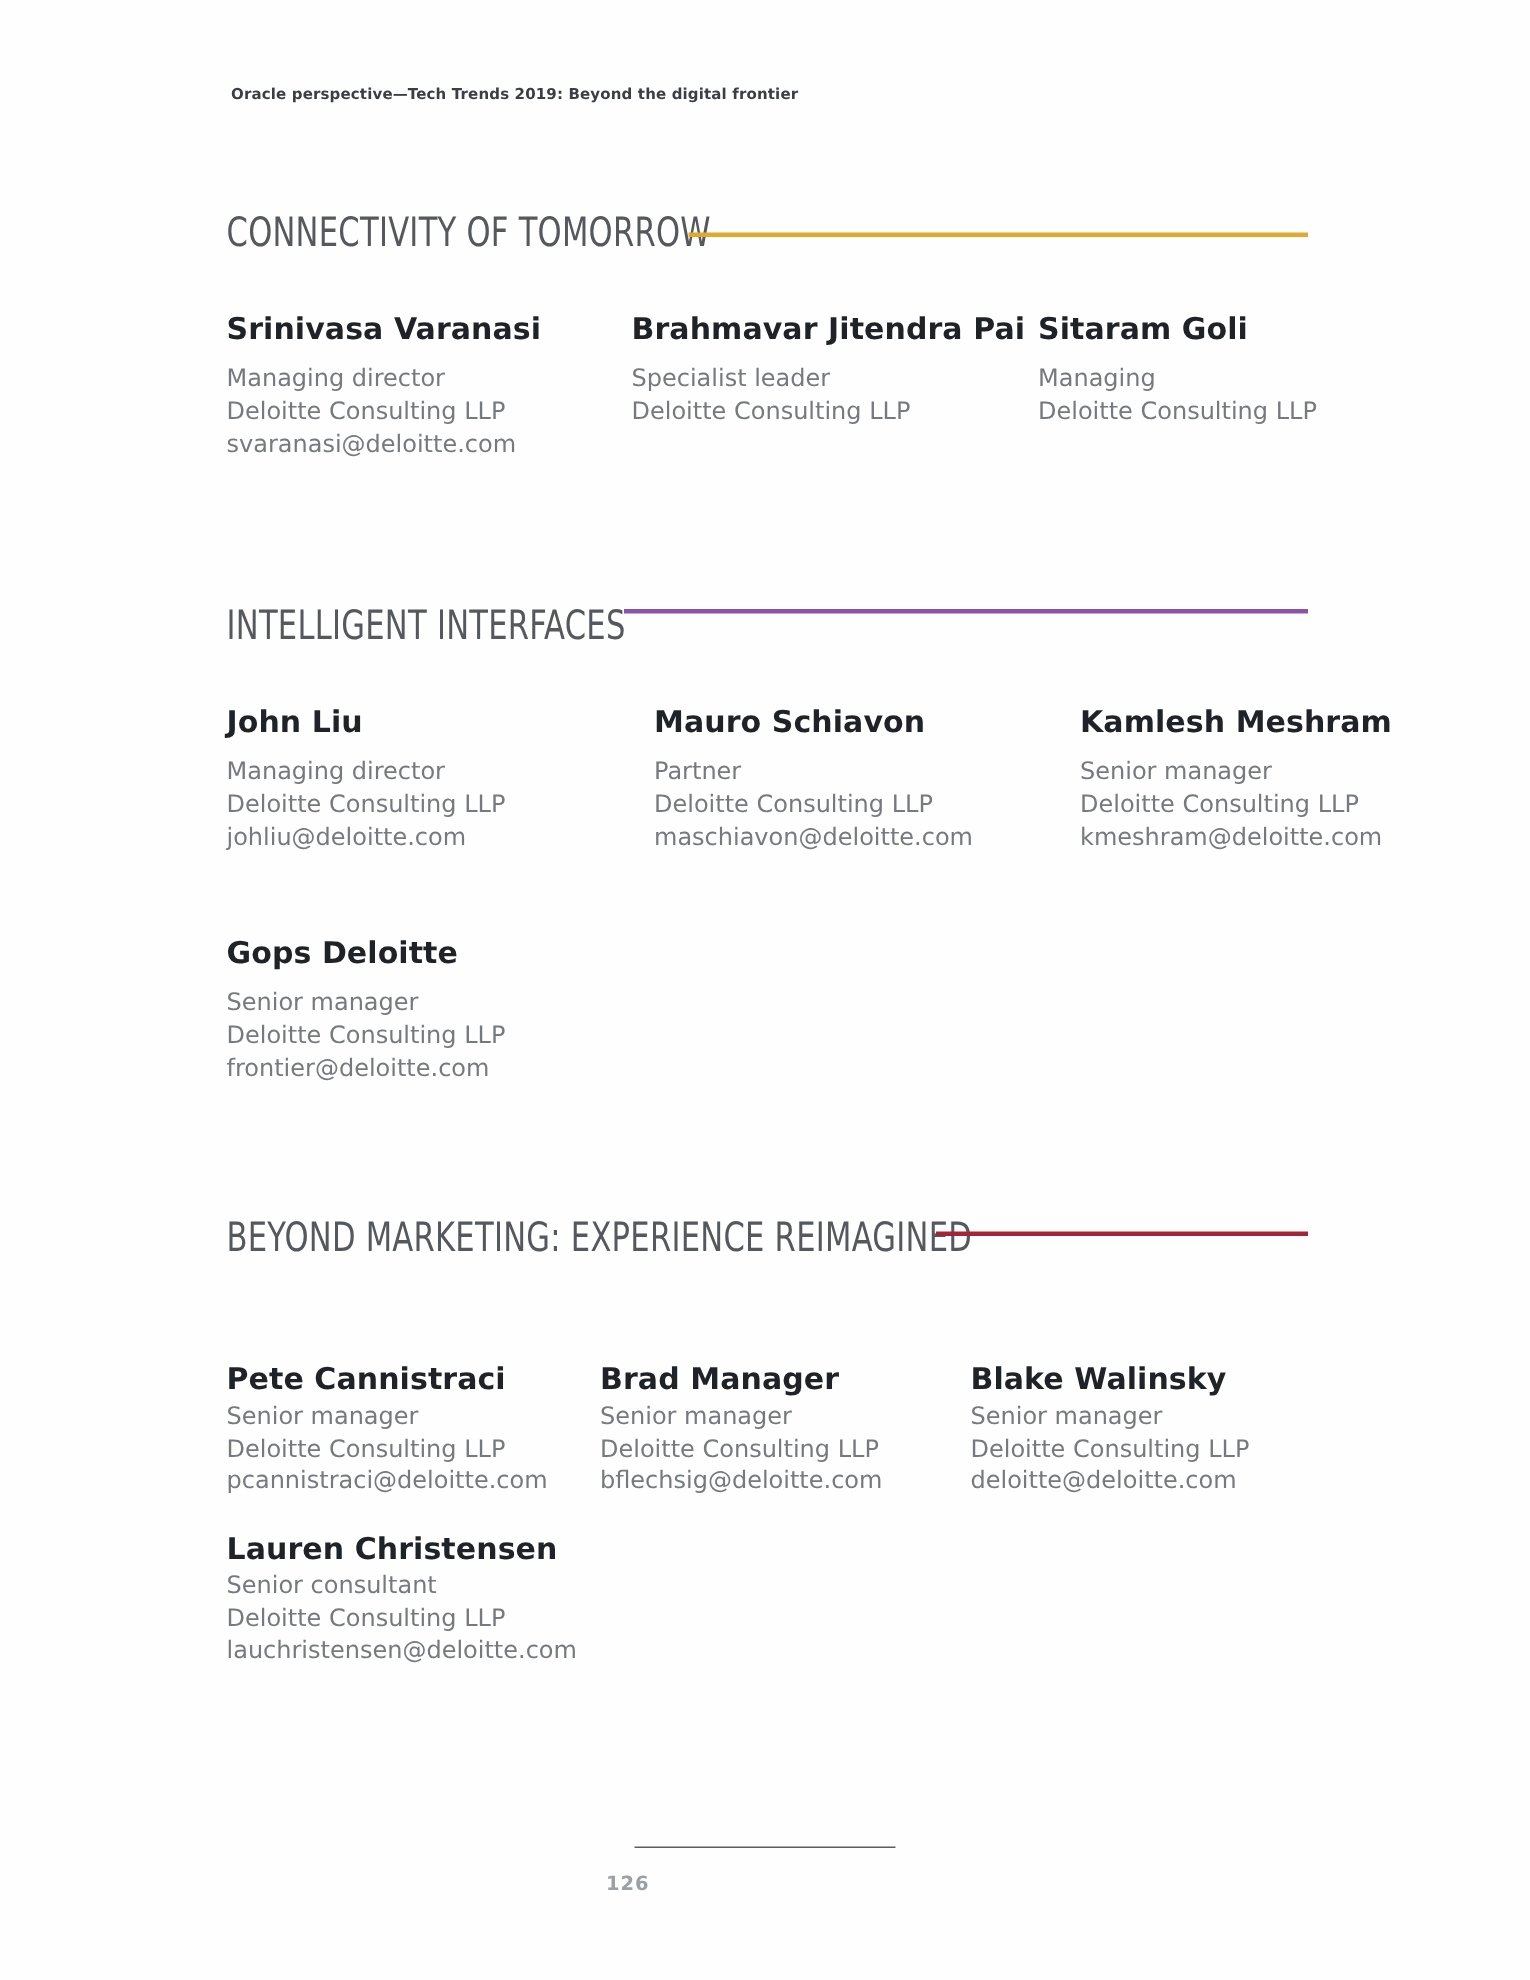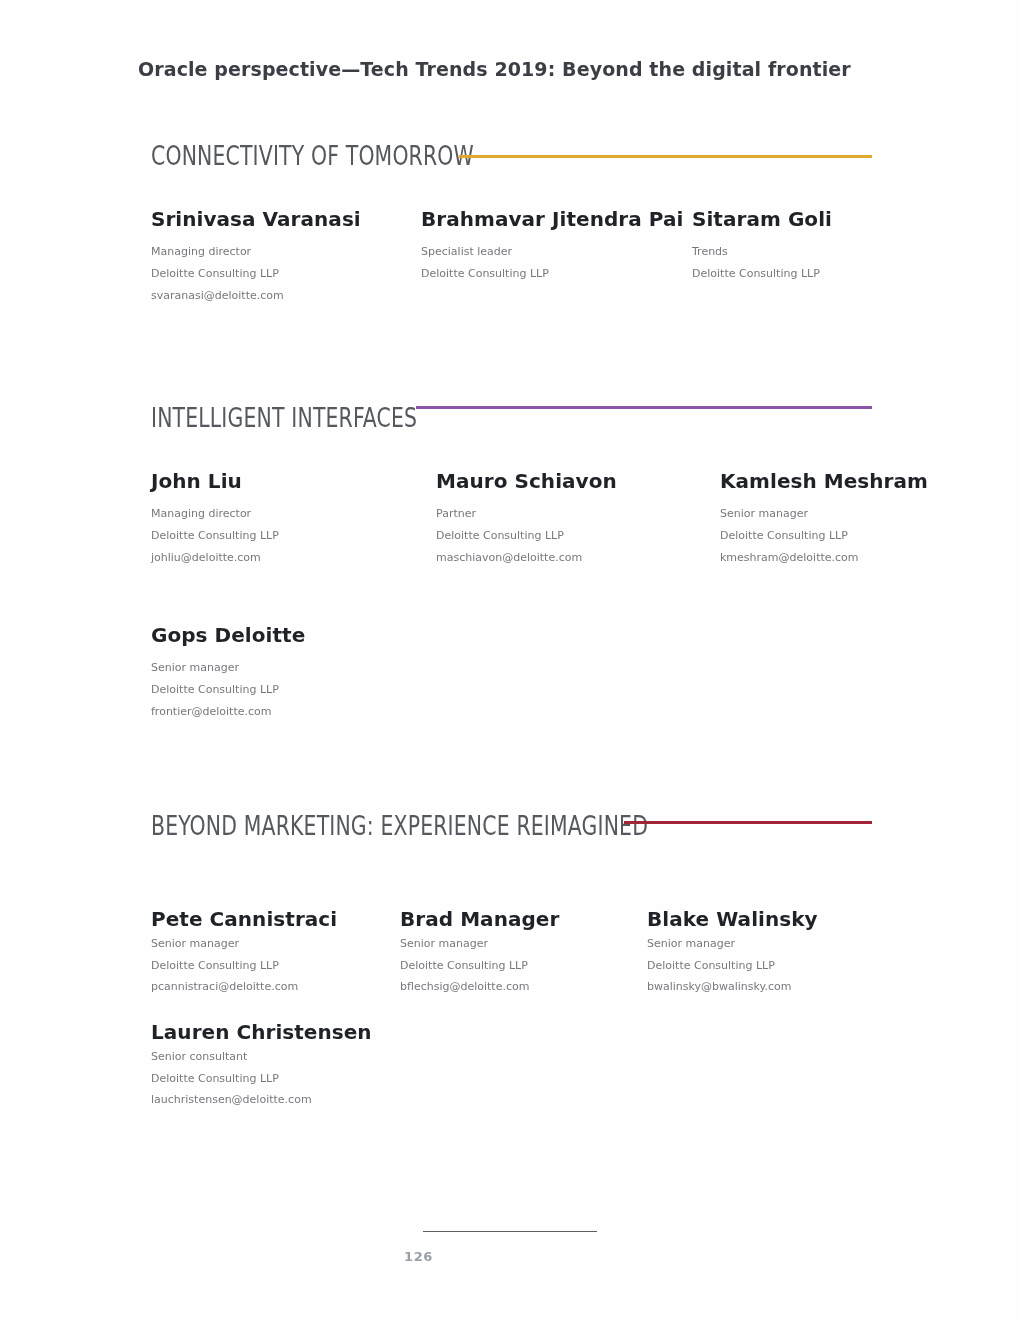--- a/index.html
+++ b/index.html
@@ -16,23 +16,23 @@
   }
   .page {
     position: absolute;
     inset: 0;
     background: #fefefe;
   }
 
   
   .running-header {
     position: absolute;
-    left: 138px;
+    left: 154px;
     top: 58px;
-    font-size: 19px;
+    font-size: 10px;
     font-weight: 600;
     color: #3b3f45;
     letter-spacing: 0.1px;
     white-space: nowrap;
   }
 
   
   .section {
     position: absolute;
     left: 0;
@@ -73,21 +73,21 @@
     top: 0;
   }
   .p-name {
     font-size: 20px;
     font-weight: 700;
     color: #1f2328;
     letter-spacing: 0.05px;
     white-space: nowrap;
   }
   .p-line {
-    font-size: 11px;
+    font-size: 16px;
     font-weight: 400;
     color: #76797d;
     white-space: nowrap;
   }
   
   .loose .p-name { margin-bottom: 10px; }
   .loose .p-line { line-height: 22px; }
   
   .tight .p-name { margin-bottom: 2px; margin-top: 40px; }
   .tight .p-line { line-height: 21.5px; }
@@ -134,21 +134,21 @@
           <div class="p-line">Deloitte Consulting LLP</div>
           <div class="p-line">svaranasi@deloitte.com</div>
         </div>
         <div class="person loose" style="left: 421px;">
           <div class="p-name">Brahmavar Jitendra Pai</div>
           <div class="p-line">Specialist leader</div>
           <div class="p-line">Deloitte Consulting LLP</div>
         </div>
         <div class="person loose" style="left: 692px;">
           <div class="p-name">Sitaram Goli</div>
-          <div class="p-line">Trends</div>
+          <div class="p-line">Managing</div>
           <div class="p-line">Deloitte Consulting LLP</div>
         </div>
       </div>
       <div class="section" style="top: 402px;">
         <div class="sec-head">
           <div class="sec-title">INTELLIGENT INTERFACES</div>
           <div class="sec-rule" style="left: 416px; width: 456px; top: 4px; background: rgb(138, 84, 168);"></div>
         </div>
       </div>
       <div class="people-row" style="top: 469px;">
@@ -195,21 +195,21 @@
         <div class="person tight" style="left: 400px;">
           <div class="p-name">Brad Manager</div>
           <div class="p-line">Senior manager</div>
           <div class="p-line">Deloitte Consulting LLP</div>
           <div class="p-line">bflechsig@deloitte.com</div>
         </div>
         <div class="person tight" style="left: 647px;">
           <div class="p-name">Blake Walinsky</div>
           <div class="p-line">Senior manager</div>
           <div class="p-line">Deloitte Consulting LLP</div>
-          <div class="p-line">bwalinsky@bwalinsky.com</div>
+          <div class="p-line">deloitte@deloitte.com</div>
         </div>
       </div>
       <div class="people-row" style="top: 980px;">
         <div class="person tight" style="left: 151px;">
           <div class="p-name">Lauren Christensen</div>
           <div class="p-line">Senior consultant</div>
           <div class="p-line">Deloitte Consulting LLP</div>
           <div class="p-line">lauchristensen@deloitte.com</div>
         </div>
       </div>

